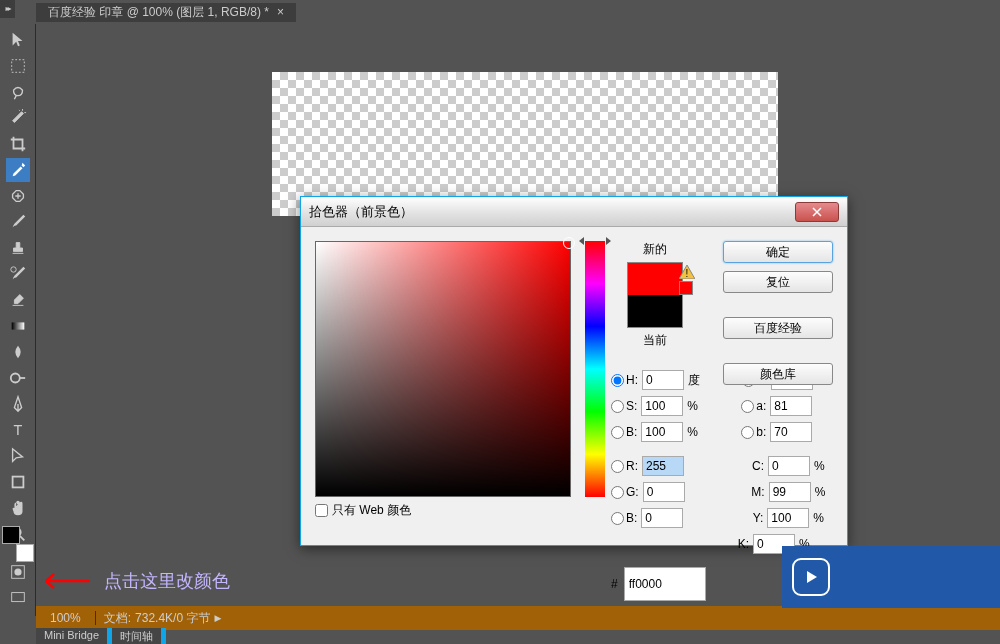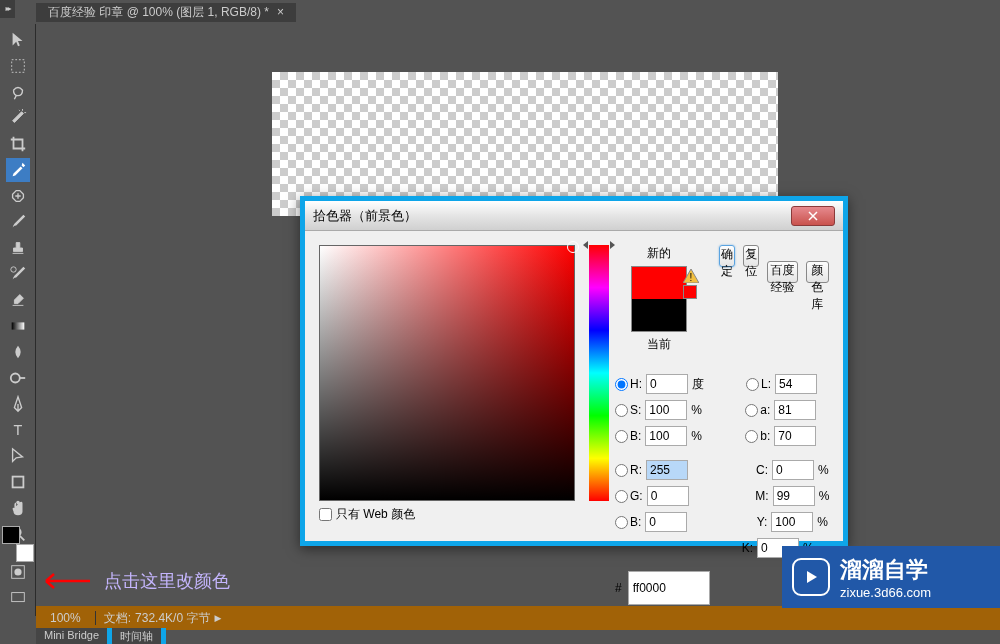--- a/index.html
+++ b/index.html
@@ -28,21 +28,21 @@
       background-position: 0 0, 0 8px, 8px -8px, -8px 0px;
     }
     
     .color-swatches { position: absolute; bottom: 54px; left: 2px; width: 32px; height: 36px; }
     .fg-color { position: absolute; width: 18px; height: 18px; background: #000; border: 1px solid #aaa; top: 0; left: 0; }
     .bg-color { position: absolute; width: 18px; height: 18px; background: #fff; border: 1px solid #aaa; bottom: 0; right: 0; }
     
     .annotation { position: absolute; bottom: 50px; left: 40px; color: #c4b5fd; font-size: 18px; display: flex; align-items: center; }
     .arrow-svg { margin-right: 8px; }
     
-    .color-picker { position: absolute; top: 196px; left: 300px; width: 548px; height: 350px; background: #f0f0f0; border: 5px solid #0ea5e9; box-shadow: 0 3px 12px rgba(0,0,0,0.5); font-family: SimSun, sans-serif; color: #000; }
+    .color-picker { position: absolute; top: 196px; left: 300px; width: 548px; height: 350px; background: #f0f0f0; border: 1px solid #0ea5e9; box-shadow: 0 3px 12px rgba(0,0,0,0.5); font-family: SimSun, sans-serif; color: #000; }
     .cp-title { height: 30px; background: linear-gradient(to bottom, #fff 0%, #e5e5e5 50%, #d0d0d0 100%); display: flex; align-items: center; padding: 0 8px; border-bottom: 1px solid #aaa; }
     .cp-title-text { font-size: 13px; }
     .cp-close { margin-left: auto; width: 44px; height: 20px; background: linear-gradient(to bottom, #e68a8e, #c9524d); border: 1px solid #8b3a3a; border-radius: 3px; display: flex; align-items: center; justify-content: center; cursor: pointer; }
     .cp-close svg { width: 10px; height: 10px; }
     
     .cp-body { display: flex; padding: 14px; height: 318px; }
     .cp-left { width: 300px; position: relative; }
     .sv-box { width: 256px; height: 256px; position: relative; border: 1px solid #666; background: linear-gradient(to top, #000, transparent), linear-gradient(to right, #fff, #ff0000); }
     .sv-cursor { position: absolute; top: -5px; right: -5px; width: 12px; height: 12px; border: 1px solid #fff; border-radius: 50%; }
     .hue-bar { position: absolute; left: 270px; top: 0; width: 20px; height: 256px; background: linear-gradient(to bottom, #f00, #f0f, #00f, #0ff, #0f0, #ff0, #f00); }
@@ -62,21 +62,21 @@
     .val-row { display: flex; align-items: center; height: 26px; gap: 4px; }
     .val-row label { display: flex; align-items: center; gap: 2px; }
     .val-row input[type="text"] { width: 42px; height: 20px; border: 1px solid #aaa; text-align: left; padding: 0 3px; font-size: 12px; background: #fff; }
     .val-row .unit { width: 16px; }
     .val-row .spacer { width: 22px; }
     .col2 { margin-left: 8px; }
     .hex-row { display: flex; align-items: center; gap: 6px; margin-top: 10px; }
     .hex-input { width: 82px; height: 20px; border: 1px solid #aaa; padding: 16px 4px; font-size: 12px; background: #fff; }
     .r-val { background: #b8d8f8 !important; }
     
-    .cp-buttons { position: absolute; top: 44px; right: 14px; width: 110px; display: flex; flex-direction: row; gap: 8px; }
+    .cp-buttons { position: absolute; top: 44px; right: 14px; width: 110px; display: flex; flex-direction: column; gap: 8px; }
     .cp-btn { height: 22px; background: linear-gradient(to bottom, #fdfdfd, #e5e5e5); border: 1px solid #888; border-radius: 3px; font-size: 12px; cursor: pointer; }
     .cp-btn.primary { border: 1px solid #5aa3e0; box-shadow: 0 0 2px rgba(90,163,224,0.8); }
     .cp-btn.spaced { margin-top: 16px; }
     
     .status-bar { position: absolute; bottom: 14px; left: 36px; right: 0; height: 24px; background: #a16207; display: flex; align-items: center; font-size: 12px; color: #ccc; }
     .zoom-box { padding: 0 14px; border-right: 1px solid #333; }
     .doc-info { padding: 0 8px; display: flex; align-items: center; gap: 4px; }
     
     .bottom-tabs { position: absolute; bottom: 0; left: 36px; height: 16px; display: flex; font-size: 11px; color: #ccc; background: #454545; }
     .btab { padding: 1px 8px; border-right: 5px solid #0ea5e9; }
@@ -394,17 +394,13 @@
   <div class="btab">Mini Bridge</div>
   <div class="btab">时间轴</div>
 </div>
 
 <div class="watermark">
   <div class="wm-icon">
     <svg width="20" height="20" viewBox="0 0 20 20">
         <path d="M6 4 L16 10 L6 16 Z" fill="#fff"></path>
       </svg>
   </div>
-  <div class="wm-text">
-    <div class="wm-main">溜溜自学</div>
-    <div class="wm-sub">zixue.3d66.com</div>
-  </div>
 </div>
 
 </body></html>

